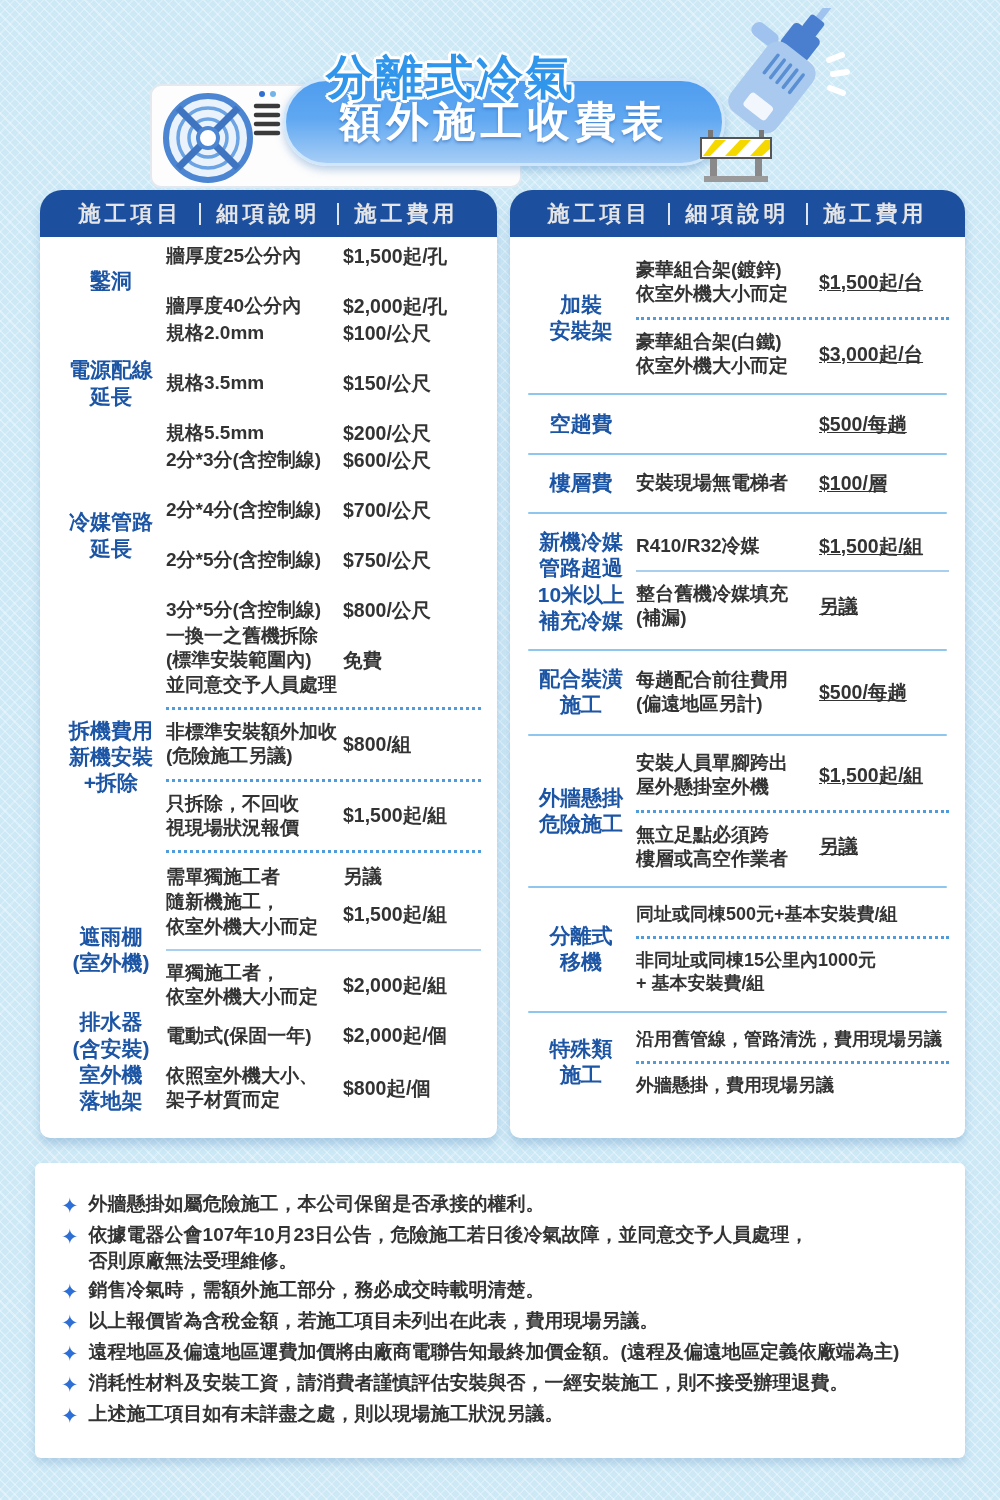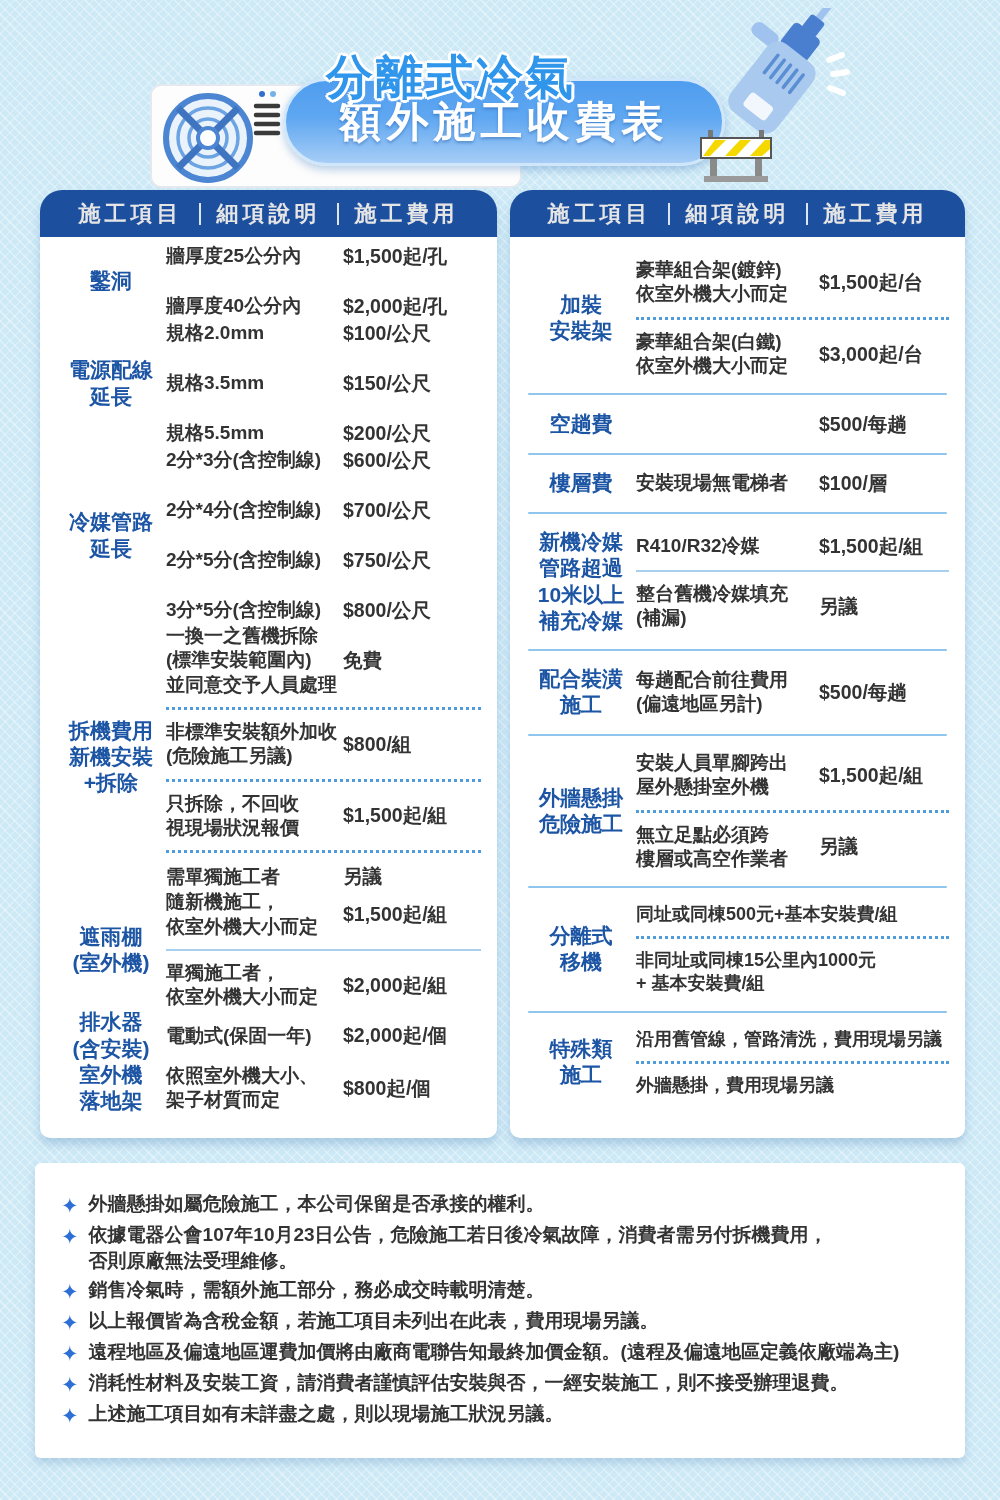--- a/index.html
+++ b/index.html
@@ -39,21 +39,21 @@
     height:885px;padding:6px 16px 10px 16px;box-sizing:border-box;}
   .t-row{display:flex;align-items:center;}
   .row-label{width:110px;flex:0 0 110px;text-align:center;color:#1d55a5;
     font-size:21px;font-weight:800;line-height:1.25;white-space:pre-line;}
   .row-content{flex:1;display:flex;flex-direction:column;gap:9px;}
   .t-row.tight .row-content{gap:23px;}
   .row-item{display:flex;align-items:center;}
   .item-desc{flex:1;color:#333;font-size:19px;font-weight:700;line-height:1.28;
     white-space:pre-line;}
   .item-price{flex:0 0 138px;color:#333;font-size:19.5px;font-weight:800;}
-  .card.right .item-price{flex:0 0 130px;}
+  .card.right .item-price{flex:0 0 130px;text-decoration:underline;}
   .row-item.full .item-desc{font-size:18px;}
   .row-divider{height:2px;background:#8ec6ed;border-radius:1px;margin:0 2px;}
   .sub-divider{height:0;margin:1px 0;}
   .sub-divider.dotted{border-top:3px dotted #4f9bdb;}
   .sub-divider.solid{border-top:2px solid #a8cfee;}
   
   .notes-card{position:absolute;left:35px;top:1163px;width:930px;height:295px;
     background:#fff;border-radius:6px;box-shadow:0 5px 8px rgba(90,140,190,.3);
     box-sizing:border-box;padding:26px 26px;}
   .notes-list{list-style:none;margin:0;padding:0;display:flex;flex-direction:column;
@@ -399,21 +399,21 @@
     </div>
 
   <div class="notes-card">
     <ul class="notes-list">
         <li class="note-item">
           <span class="note-star">✦</span>
           <span class="note-text">外牆懸掛如屬危險施工，本公司保留是否承接的權利。</span>
         </li>
         <li class="note-item">
           <span class="note-star">✦</span>
-          <span class="note-text">依據電器公會107年10月23日公告，危險施工若日後冷氣故障，消費者需另付拆機費用，
+          <span class="note-text">依據電器公會107年10月23日公告，危險施工若日後冷氣故障，並同意交予人員處理，
 否則原廠無法受理維修。</span>
         </li>
         <li class="note-item">
           <span class="note-star">✦</span>
           <span class="note-text">銷售冷氣時，需額外施工部分，務必成交時載明清楚。</span>
         </li>
         <li class="note-item">
           <span class="note-star">✦</span>
           <span class="note-text">以上報價皆為含稅金額，若施工項目未列出在此表，費用現場另議。</span>
         </li>

